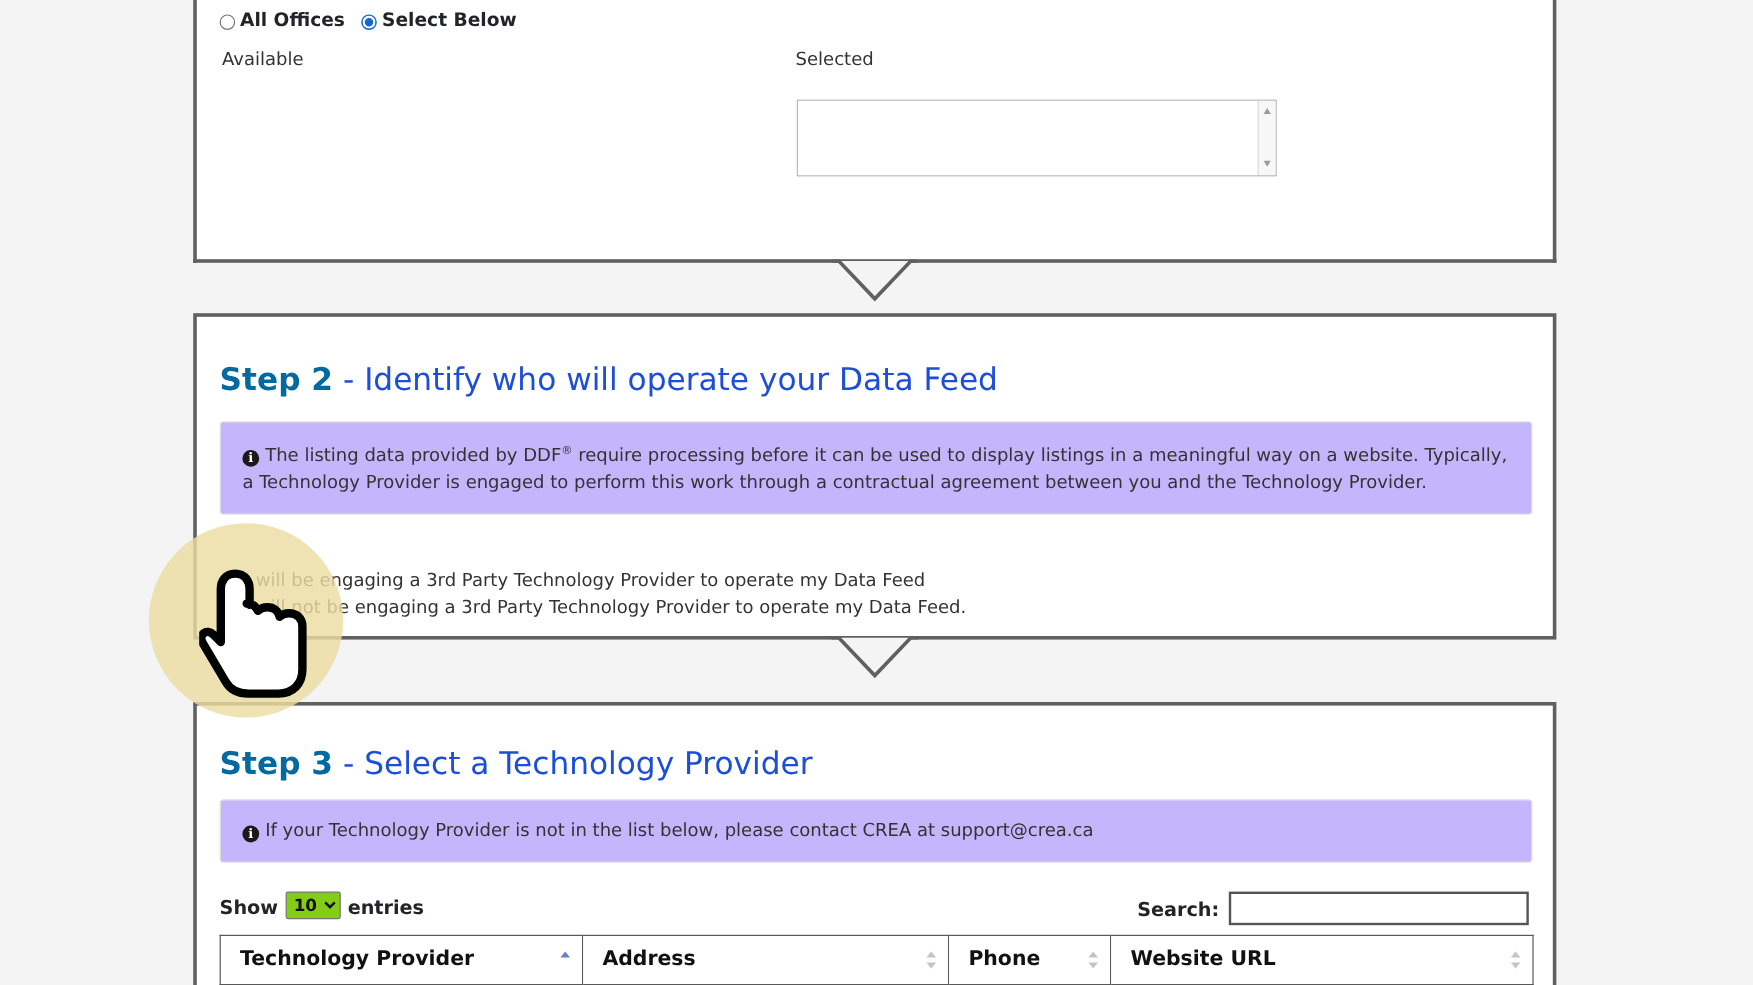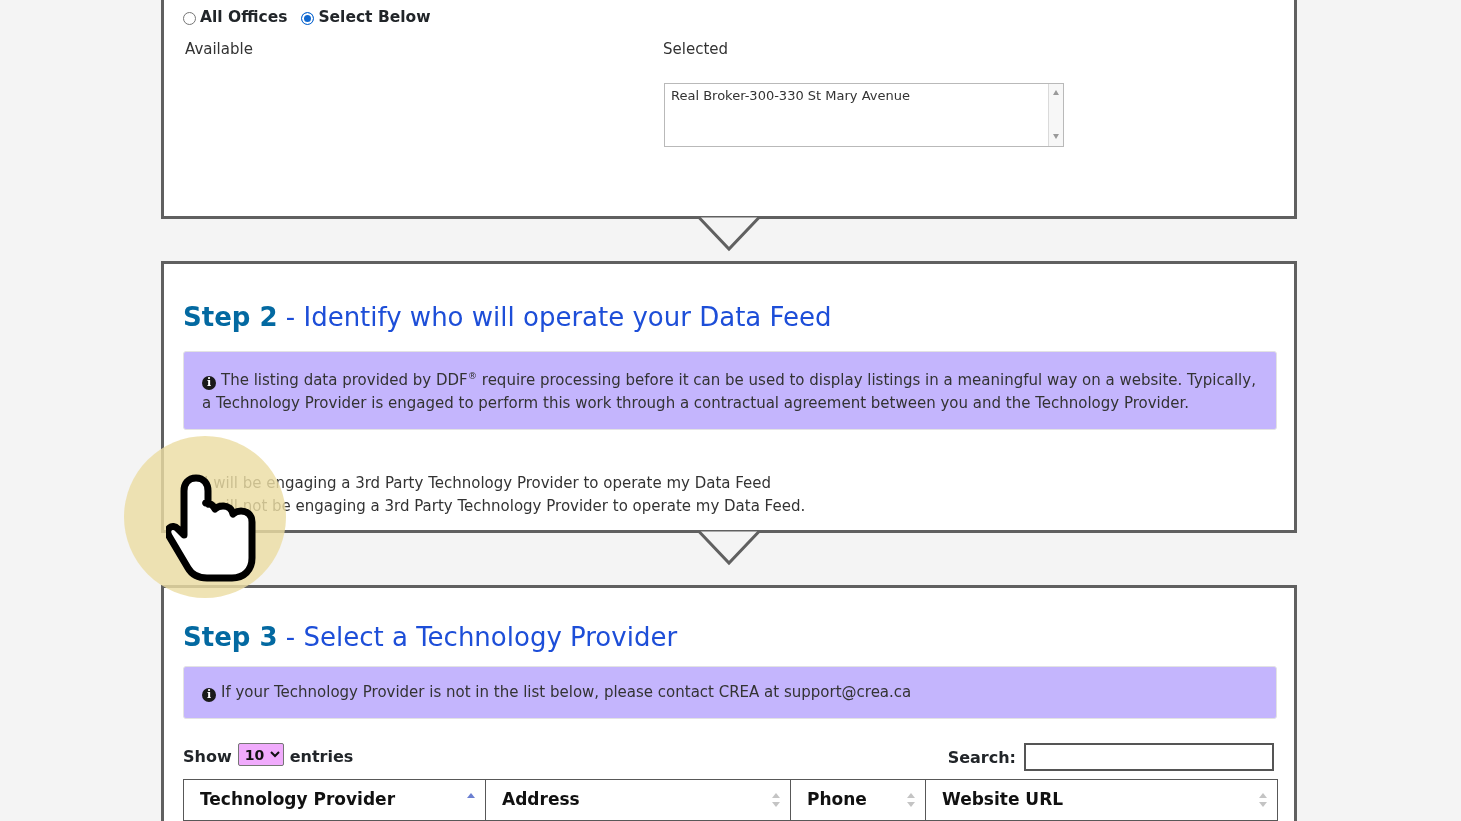--- a/index.html
+++ b/index.html
@@ -199,21 +199,21 @@
     position: absolute;
     left: 19px; top: 155px;
     font-size: 16px; font-weight: bold;
     color: #212529;
     display: flex; align-items: flex-end; gap: 6px;
   }
   .dt-select {
     font-family: "DejaVu Sans", "Liberation Sans", sans-serif;
     font-size: 14px; font-weight: bold;
     color: #111;
-    background: #f0abfc;
+    background: #84cc16;
     border: 1px solid #767676;
     border-radius: 2px;
     padding: 1px 2px;
     height: 23px;
   }
   .dt-filter {
     position: absolute;
     right: 20px; top: 155px;
     font-size: 16px; font-weight: bold;
     color: #212529;
@@ -293,21 +293,20 @@
       <span class="rb checked"></span>
       <span class="lbl">Select Below</span>
     </div>
 
     <div class="col-label lbl-available">Available</div>
     <div class="col-label lbl-selected">Selected</div>
 
 
 
     <div class="listbox lb-selected">
-      <div class="item">Real Broker-300-330 St Mary Avenue</div>
       <div class="vsb">
         <div class="arrow up">
             <span class="tri"></span>
           </div>
         <div class="arrow down">
             <span class="tri"></span>
           </div>
       </div>
     </div>
   </div>

